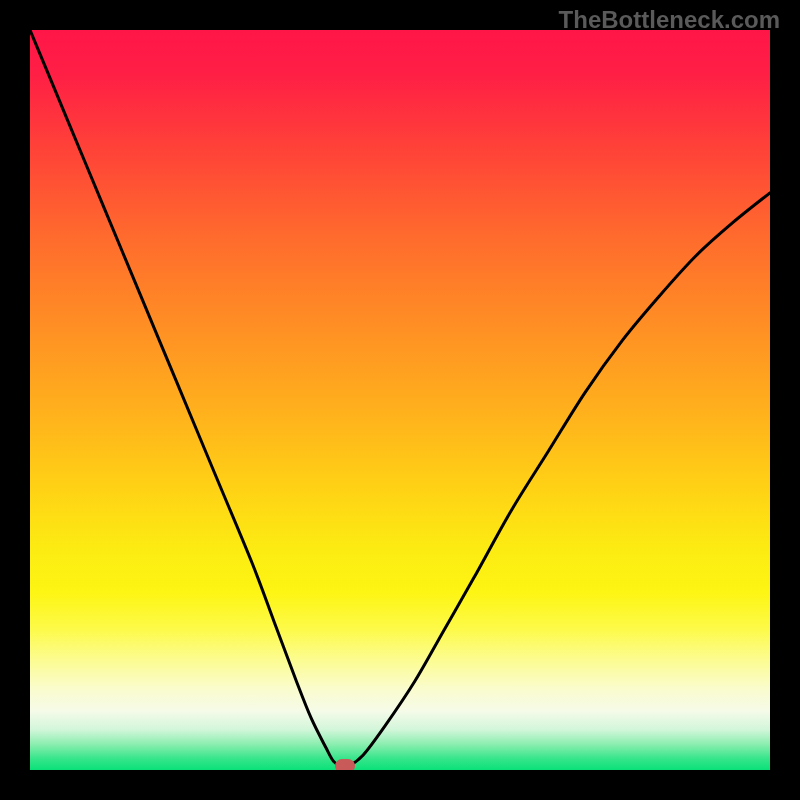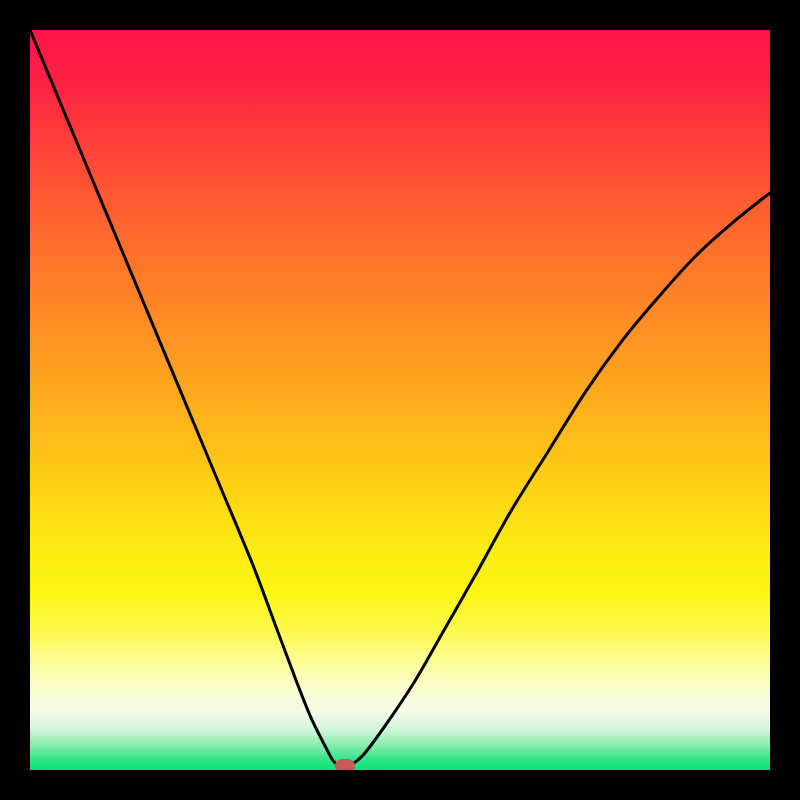--- a/index.html
+++ b/index.html
@@ -63,20 +63,21 @@
     height: 14px;
     background: #c85a5a;
     border-radius: 7px;
     transform: translate(-50%, -50%);
   }
 </style>
 </head>
 <body>
 
 <div class="chart-container">
+  <div class="watermark">TheBottleneck.com</div>
   <div class="plot-area">
     <div class="gradient-bg"></div>
     <svg class="curve" viewBox="0 0 740 740" preserveAspectRatio="none">
       <path id="curve-path" fill="none" stroke="#000" stroke-width="3" stroke-linecap="round" stroke-linejoin="round" d="M 0.00 0.00 C 6.17 14.80, 24.67 59.20, 37.00 88.80 C 49.33 118.40, 61.67 148.00, 74.00 177.60 C 86.33 207.20, 98.67 236.80, 111.00 266.40 C 123.33 296.00, 135.67 325.60, 148.00 355.20 C 160.33 384.80, 172.67 414.40, 185.00 444.00 C 197.33 473.60, 212.13 508.13, 222.00 532.80 C 231.87 557.47, 236.80 572.27, 244.20 592.00 C 251.60 611.73, 260.23 635.17, 266.40 651.20 C 272.57 667.23, 276.27 677.10, 281.20 688.20 C 286.13 699.30, 292.30 710.65, 296.00 717.80 C 299.70 724.95, 300.93 728.04, 303.40 731.12 C 305.87 734.20, 308.33 735.44, 310.80 736.30 C 313.27 737.16, 314.50 738.15, 318.20 736.30 C 321.90 734.45, 326.83 731.98, 333.00 725.20 C 339.17 718.42, 346.57 707.93, 355.20 695.60 C 363.83 683.27, 374.93 667.23, 384.80 651.20 C 394.67 635.17, 404.53 616.67, 414.40 599.40 C 424.27 582.13, 432.90 567.33, 444.00 547.60 C 455.10 527.87, 468.67 501.97, 481.00 481.00 C 493.33 460.03, 505.67 441.53, 518.00 421.80 C 530.33 402.07, 542.67 381.10, 555.00 362.60 C 567.33 344.10, 579.67 326.83, 592.00 310.80 C 604.33 294.77, 616.67 280.58, 629.00 266.40 C 641.33 252.22, 653.67 238.03, 666.00 225.70 C 678.33 213.37, 690.67 202.88, 703.00 192.40 C 715.33 181.92, 733.83 167.73, 740.00 162.80"></path>
     </svg>
     <div id="marker" class="marker" style="left: 314.5px; top: 735.56px;"></div>
   </div>
 </div>
 
 </body></html>

